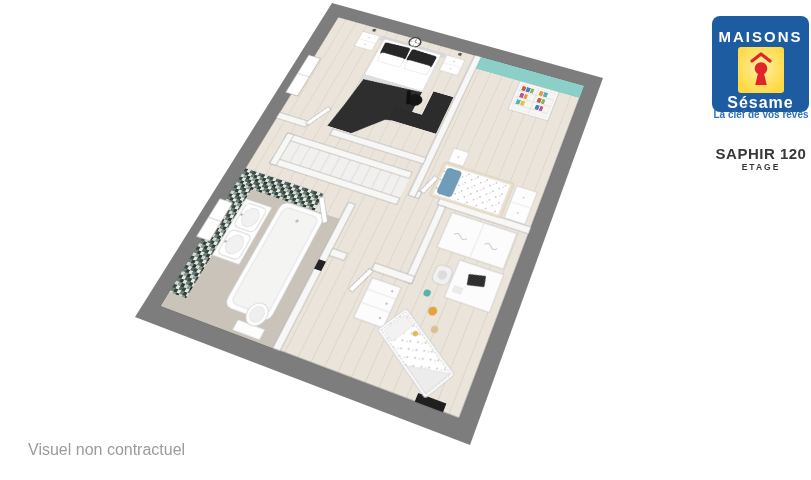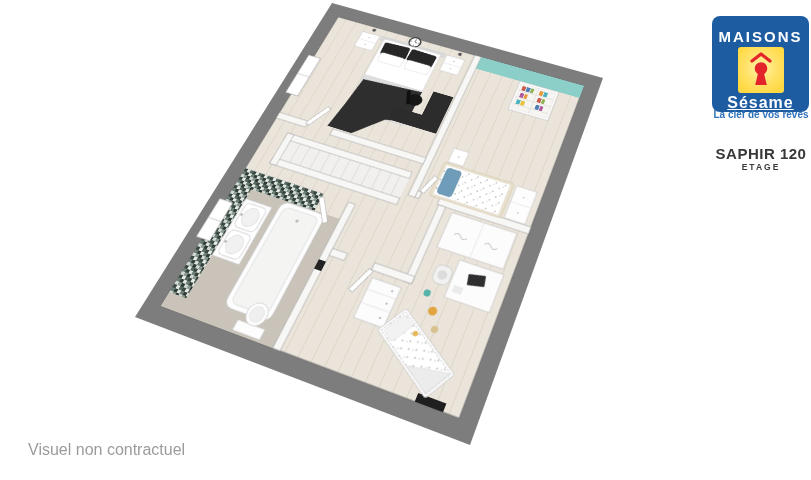--- a/index.html
+++ b/index.html
@@ -22,21 +22,21 @@
     position:absolute;left:712px;top:16px;width:97px;height:96px;
     background:#1d5ca0;border-radius:8px;
     display:flex;flex-direction:column;align-items:center;justify-content:flex-end;
   }
   .brand-top{color:#ffffff;font-weight:bold;font-size:15px;letter-spacing:2px;margin-top:6px;}
   .brand-yellow{
     width:46px;height:46px;margin-top:2px;border-radius:3px;
     background:radial-gradient(circle at 50% 45%, #fff3a8 0%, #ffe26a 45%, #ffd943 80%);
     display:flex;align-items:center;justify-content:center;
   }
-  .brand-script{color:#ffffff;font-weight:bold;font-size:16px;letter-spacing:1px;margin-top:1px;text-decoration:underline;}
+  .brand-script{color:#ffffff;font-weight:bold;font-size:16px;letter-spacing:1px;margin-top:1px;}
   .tagline{
     position:absolute;left:706px;top:109px;width:110px;text-align:center;
     color:#2f72ba;font-size:10px;font-weight:bold;
   }
   .model-name{
     position:absolute;left:690px;top:145px;width:142px;text-align:center;
     color:#383838;font-size:15px;font-weight:bold;letter-spacing:0.5px;
   }
   .level-label{
     position:absolute;left:690px;top:162px;width:142px;text-align:center;

